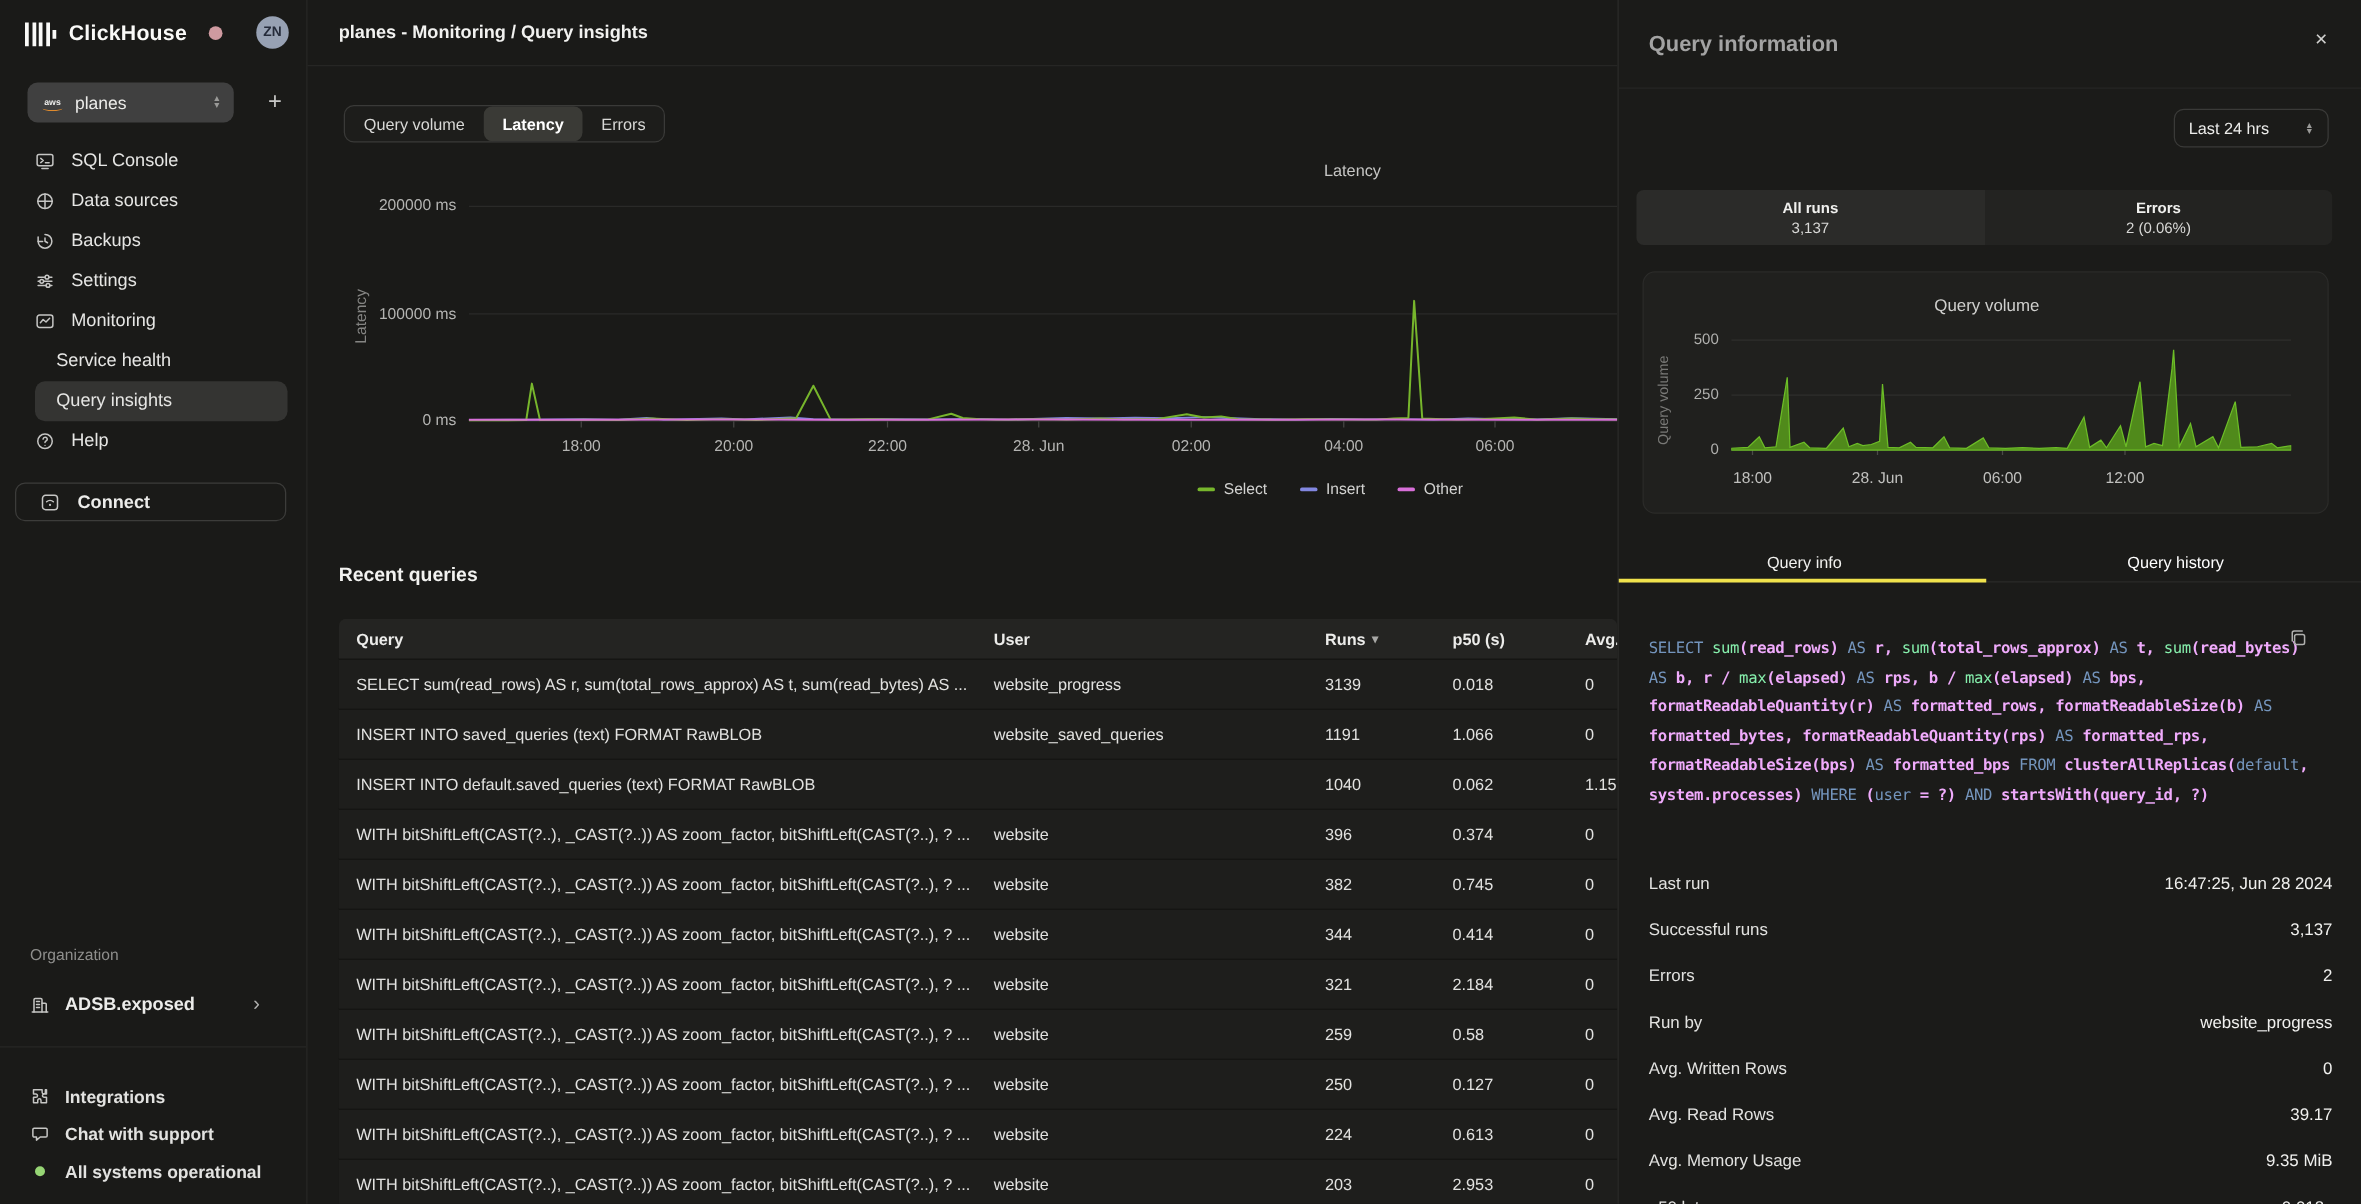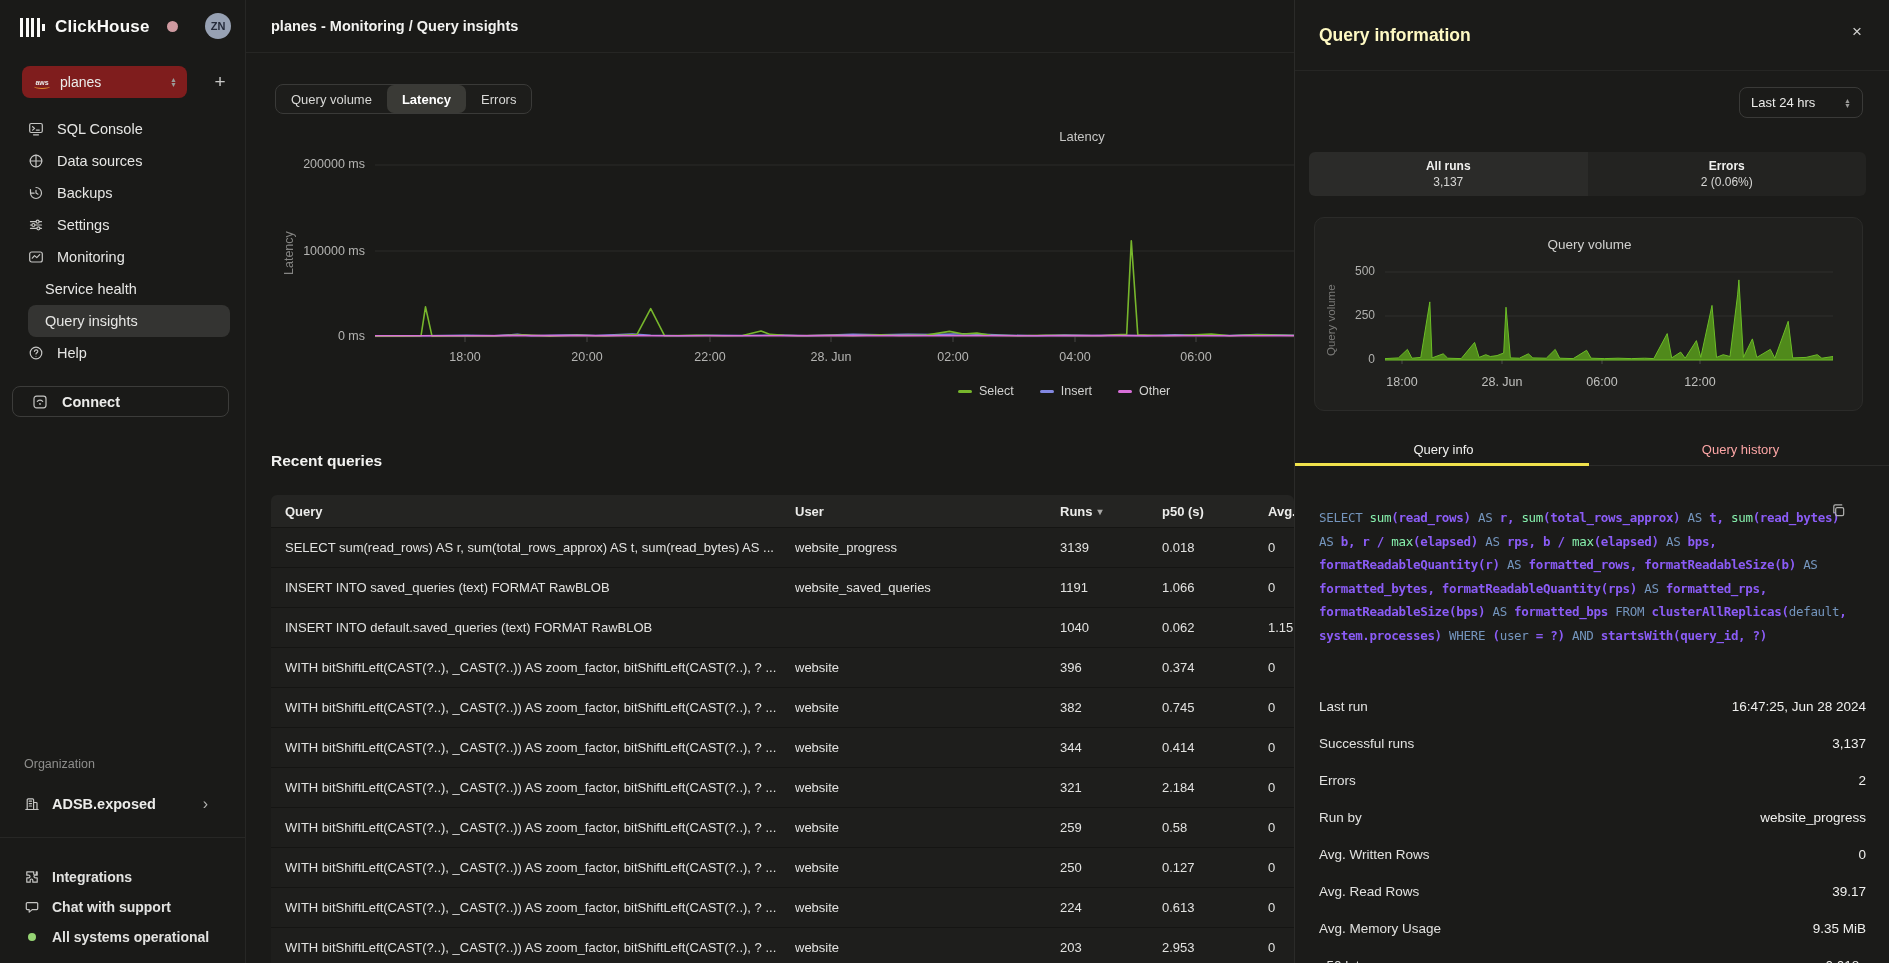--- a/index.html
+++ b/index.html
@@ -11,21 +11,21 @@
     background:#1a1a18; border-right:1px solid #272725; }
   .brand-row { position:absolute; left:20px; top:14px; height:26px; display:flex; align-items:center; }
   .logo-bars { display:flex; align-items:center; gap:2.5px; margin-right:10px; }
   .logo-bars i { display:block; width:3px; height:19px; background:#fafaf8; }
   .logo-bars i.short { height:7px; }
   .brand-name { font-size:17px; font-weight:bold; color:#fafaf8; letter-spacing:.2px; }
   .notif-dot { position:absolute; left:167px; top:21px; width:11px; height:11px; border-radius:50%; background:#cf9aa0; }
   .avatar { position:absolute; left:205px; top:13px; width:26px; height:26px; border-radius:50%;
     background:#97a1b3; color:#252b3a; font-size:11px; font-weight:bold;
     display:flex; align-items:center; justify-content:center; }
-  .selector { position:absolute; left:22px; top:66px; width:165px; height:32px; background:#7f1d1d;
+  .selector { position:absolute; left:22px; top:66px; width:165px; height:32px; background:#404040;
     border-radius:8px; display:flex; align-items:center; padding:0 10px; }
   .aws-badge { width:20px; font-size:7px; font-weight:bold; color:#ececea; position:relative; margin-right:8px; text-align:center; }
   .aws-badge::after { content:""; position:absolute; left:2px; right:2px; bottom:-3px; height:4px;
     border-bottom:1.5px solid #de8a2e; border-radius:0 0 70% 70%; }
   .selector .sel-label { font-size:14px; color:#ececea; flex:1; }
   .chev { display:flex; flex-direction:column; align-items:center; color:#9a9a98; }
   .chev i { font-style:normal; font-size:7px; line-height:5px; }
   .add-btn { position:absolute; left:208px; top:68px; width:24px; height:28px; color:#c8c8c6;
     font-size:19px; display:flex; align-items:center; justify-content:center; }
   #nav { position:absolute; left:0; top:113px; width:246px; }
@@ -83,21 +83,21 @@
   .c0 { left:14px; width:500px; overflow:hidden; }
   .c1 { left:524px; width:250px; }
   .c2 { left:789px; width:90px; }
   .c3 { left:891px; width:90px; }
   .c4 { left:997px; width:40px; }
   .sort-caret { font-size:10px; color:#a8a8a6; margin-left:5px; }
 
   
   #panel { position:absolute; left:1294px; top:0; width:595px; height:963px;
     background:#1b1b19; border-left:1px solid #2b2b29; }
-  #panel-title { position:absolute; left:24px; top:25px; font-size:17.5px; font-weight:bold; color:#fef9c3; }
+  #panel-title { position:absolute; left:24px; top:25px; font-size:17.5px; font-weight:bold; color:#a3a3a3; }
   #panel-close { position:absolute; left:550px; top:20px; width:24px; height:24px; font-size:17px;
     color:#d0d0ce; display:flex; align-items:center; justify-content:center; }
   .panel-divider { position:absolute; left:0; top:70px; width:595px; border-top:1px solid #262624; }
   #range-select { position:absolute; left:444px; top:87px; width:124px; height:31px;
     border:1px solid #3a3a38; border-radius:8px; display:flex; align-items:center; padding:0 11px; }
   #range-select .sel-label { font-size:13px; color:#ececea; flex:1; }
   #segments { position:absolute; left:14px; top:152px; width:557px; height:44px;
     display:flex; border-radius:6px; overflow:hidden; }
   .seg { flex:1; display:flex; flex-direction:column; align-items:center; justify-content:center; gap:2px; background:#232321; }
   .seg.active { background:#2b2b29; }
@@ -107,29 +107,29 @@
   #qv-card { position:absolute; left:19px; top:217px; width:549px; height:194px;
     background:#20201e; border:1px solid #2b2b29; border-radius:10px; }
   #qv-title { position:absolute; left:0; top:19px; width:549px; text-align:center; font-size:13.5px; color:#d0d0ce; }
   .qv-ytick { position:absolute; left:0; width:60px; text-align:right; font-size:12px; color:#b0b0ae; }
   .qv-ylab { position:absolute; left:10px; top:52px; height:100px; writing-mode:vertical-rl;
     transform:rotate(180deg); font-size:11.5px; color:#787876; text-align:center; }
   #qv-svg { position:absolute; left:70px; top:50px; }
   .qv-xtick { position:absolute; top:157px; width:70px; text-align:center; font-size:12.5px; color:#c0c0be; }
 
   #panel-tabs { position:absolute; left:0; top:437px; width:595px; height:29px; border-bottom:1px solid #2b2b29; }
-  .ptab { position:absolute; top:0; width:297px; text-align:center; font-size:13px; color:#fca5a5; line-height:26px; }
+  .ptab { position:absolute; top:0; width:297px; text-align:center; font-size:13px; color:#ffffff; line-height:26px; }
   .ptab.active { color:#f0f0ee; }
   #ptab-underline { position:absolute; left:0; top:26px; width:294px; height:3px; background:#f0e24c; }
 
   #sql { position:absolute; left:24px; top:506px; width:545px;
     font-family:"DejaVu Sans Mono", monospace; font-size:12.5px; letter-spacing:-0.3px; line-height:23.5px; }
   .tk-k, .tk-d { color:#7495bd; }
   .tk-f { color:#86efac; }
-  .tk-w { color:#8b5cf6; font-weight:600;text-align:right; }
+  .tk-w { color:#f0abfc; font-weight:600;text-align:right; }
   #copy-btn { position:absolute; left:536px; top:503px; width:18px; height:18px; }
   #copy-btn svg { width:15px; height:15px; stroke:#b0b0ae; fill:none; stroke-width:1.3; stroke-linecap:round; }
 
   #stats { position:absolute; left:24px; top:688px; width:547px; }
   .stat-row { height:37px; display:flex; align-items:center; justify-content:space-between; }
   .stat-label { font-size:13.5px; color:#e2e2e0; }
   .stat-value { font-size:13.5px; color:#f0f0ee; }
 </style>
 </head>
 <body>

